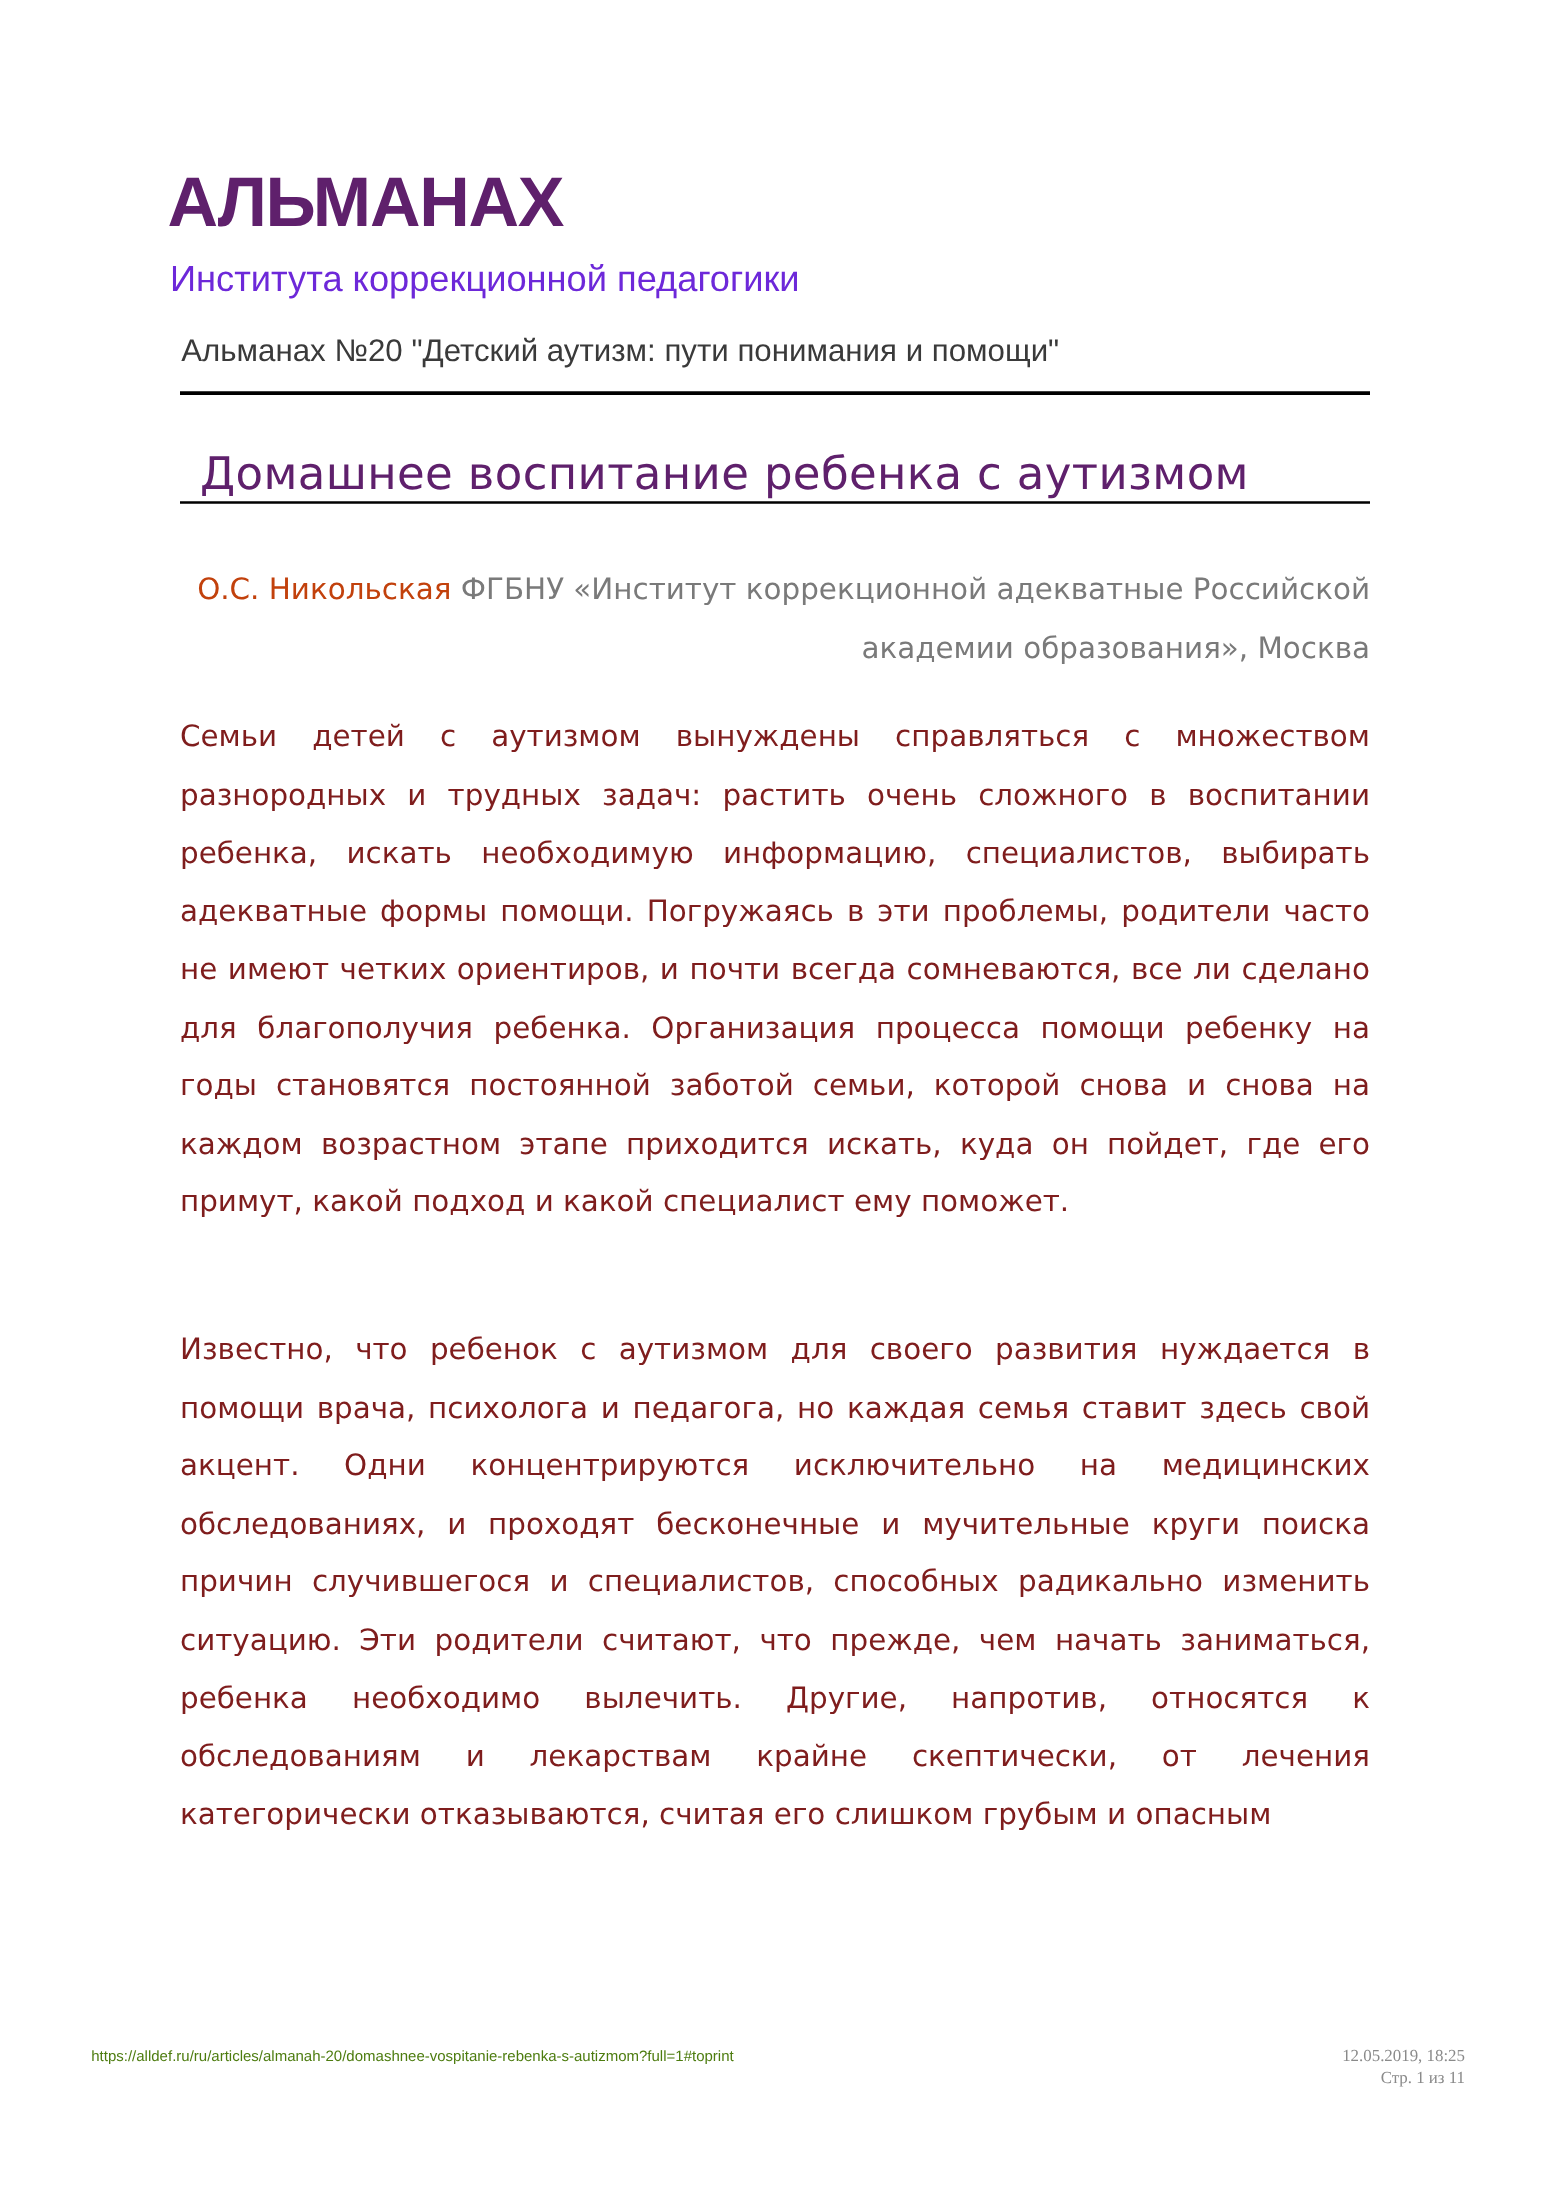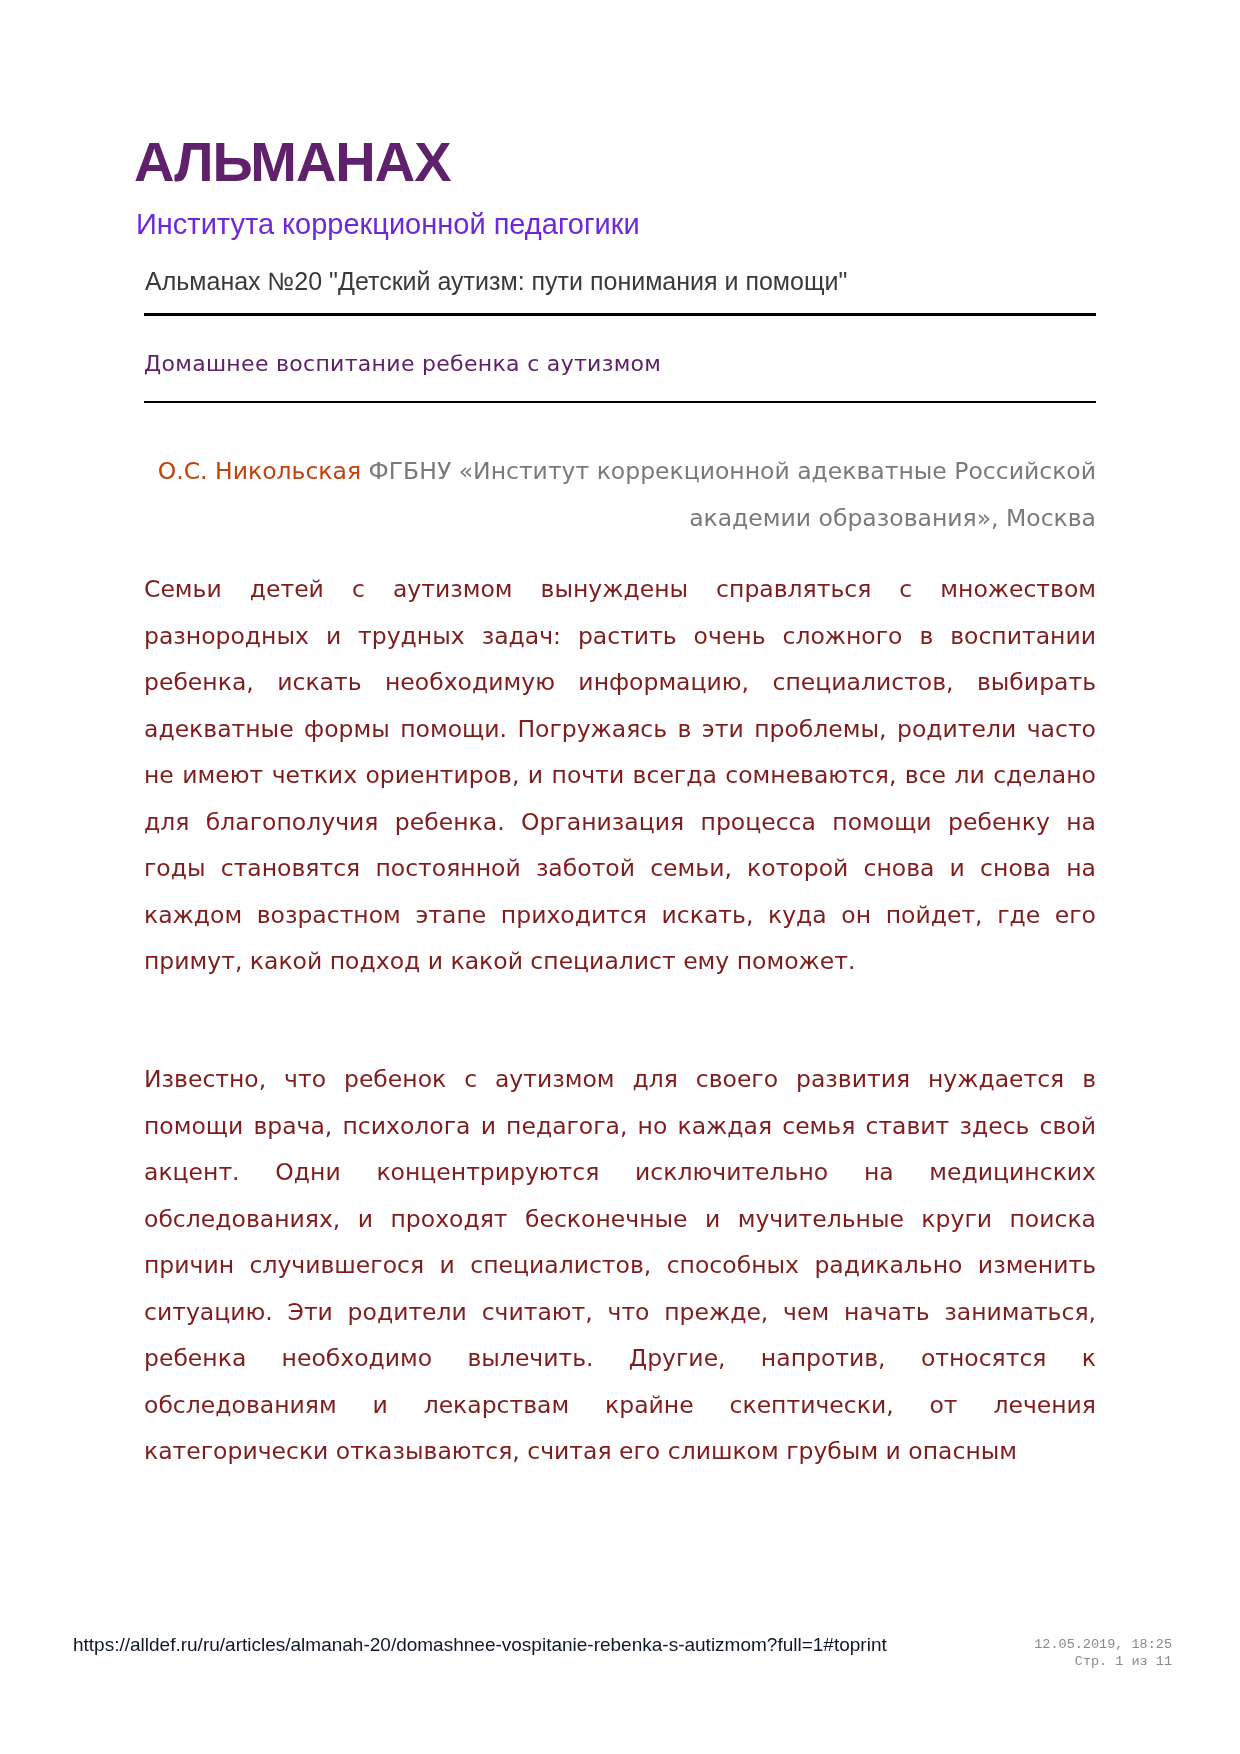--- a/index.html
+++ b/index.html
@@ -58,24 +58,24 @@
       left: 144px;
       width: 952px;
       background: #000;
     }
     .rule-top { top: 313px; height: 3px; }
     .rule-bottom { top: 401px; height: 2px; }
     .article-title {
       position: absolute;
       left: 144px;
       top: 342px;
-      margin: 0;
+      margin: 16px;
       font-family: "DejaVu Sans", sans-serif;
       font-weight: 400;
-      font-size: 22px;
+      font-size: 36px;
       line-height: 44px;
       color: #5f206c;
       letter-spacing: 0.3px;
     }
     .author-block {
       position: absolute;
       left: 144px;
       width: 952px;
       top: 448px;
       text-align: right;
@@ -96,30 +96,30 @@
       text-align: justify;
       color: #7f1d1d;
     }
     .para-1 { top: 566px; }
     .para-2 { top: 1056px; }
     .footer-url {
       position: absolute;
       left: 73px;
       top: 1636px;
       font-family: "Liberation Sans", sans-serif;
-      font-size: 19px;
+      font-size: 12px;
       line-height: 18px;
-      color: #0f172a;
+      color: #4d7c0f;
     }
     .footer-meta {
       position: absolute;
       right: 68px;
       top: 1636px;
       text-align: right;
-      font-family: Liberation Mono, monospace;
+      font-family: Liberation Serif, serif;
       font-size: 13.5px;
       line-height: 17px;
       color: #8a8a8a;
     }
   </style>
 </head>
 <body>
 
 <div class="page">
 

